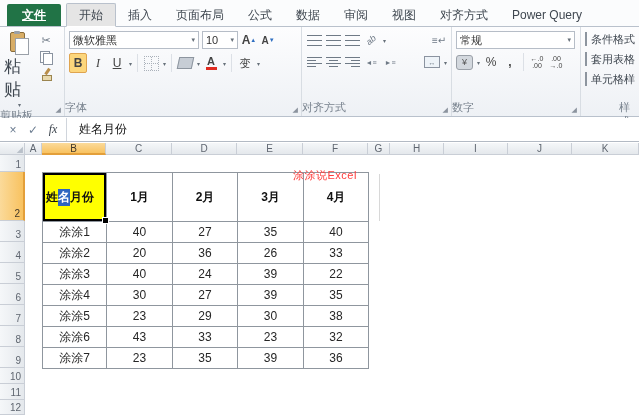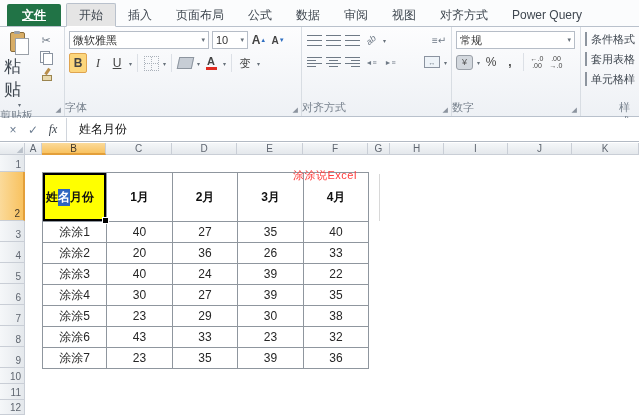--- a/index.html
+++ b/index.html
@@ -147,21 +147,21 @@
             </div>
         </div>
       </div>
       <div class="glabel">剪贴板</div>
       <div class="launcher">◢</div>
     </div>
 
     <div class="rgroup" style="width:237px;">
       <div class="gbody">
         <div class="rowline">
-          <div class="combo" style="width:140px;">
+          <div class="combo" style="width:130px;">
             <span>微软雅黑</span>
             <span class="cmb-arrow">▾</span>
           </div>
           <div class="combo" style="width:36px;">
             <span>10</span>
             <span class="cmb-arrow">▾</span>
           </div>
           <span class="rbtn a-grow">
               <span>A</span>
               <sup>▲</sup>

